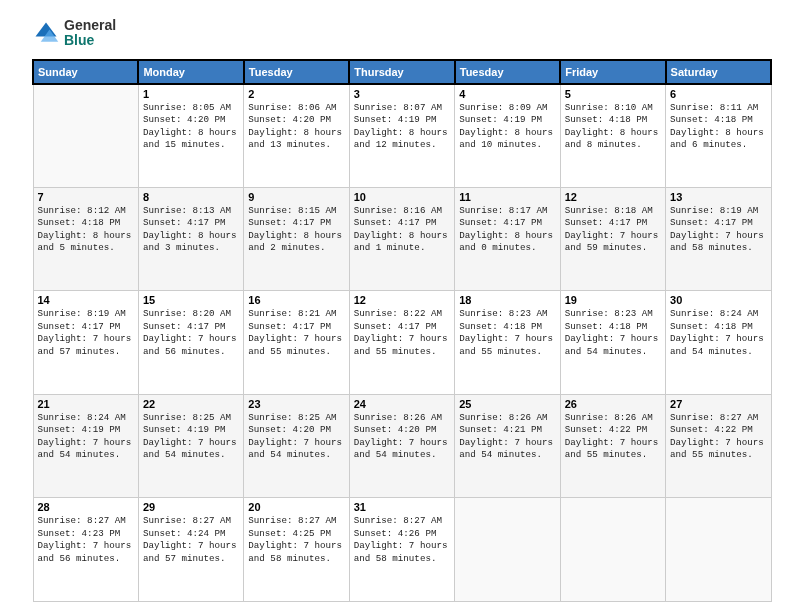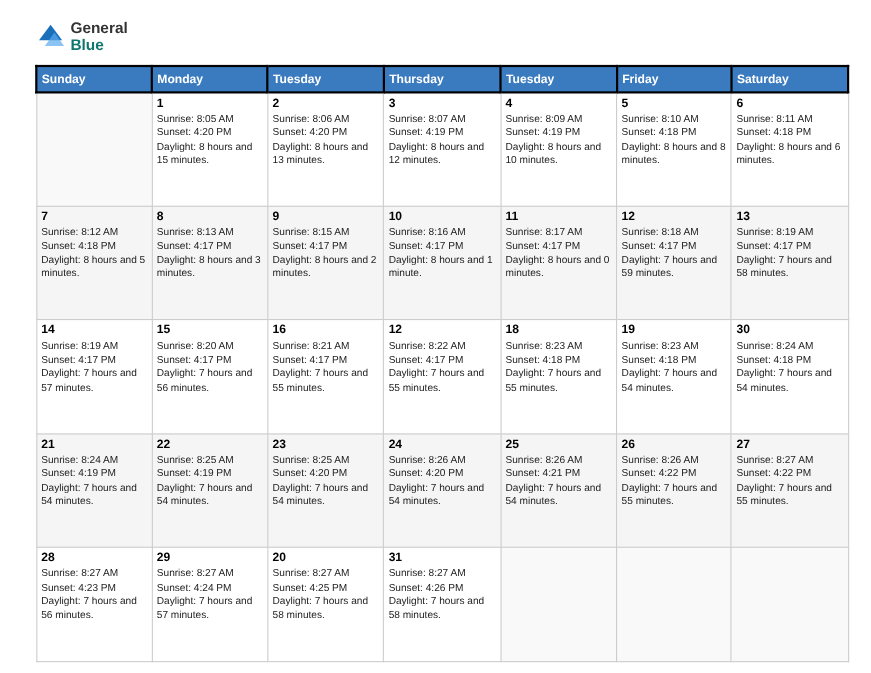--- a/index.html
+++ b/index.html
@@ -83,20 +83,21 @@
     .day-num {
       font-weight: bold;
       font-size: 11px;
       margin-bottom: 2px;
       display: block;
     }
     .day-info {
       font-size: 9.2px;
       color: #222;
       line-height: 1.35;
+      font-family: Liberation Mono, monospace;
     }
     .alt-row td {
       background: #f5f5f5;
     }
   </style>
 </head>
 <body>
 
 <div class="page">
   <div class="header">

